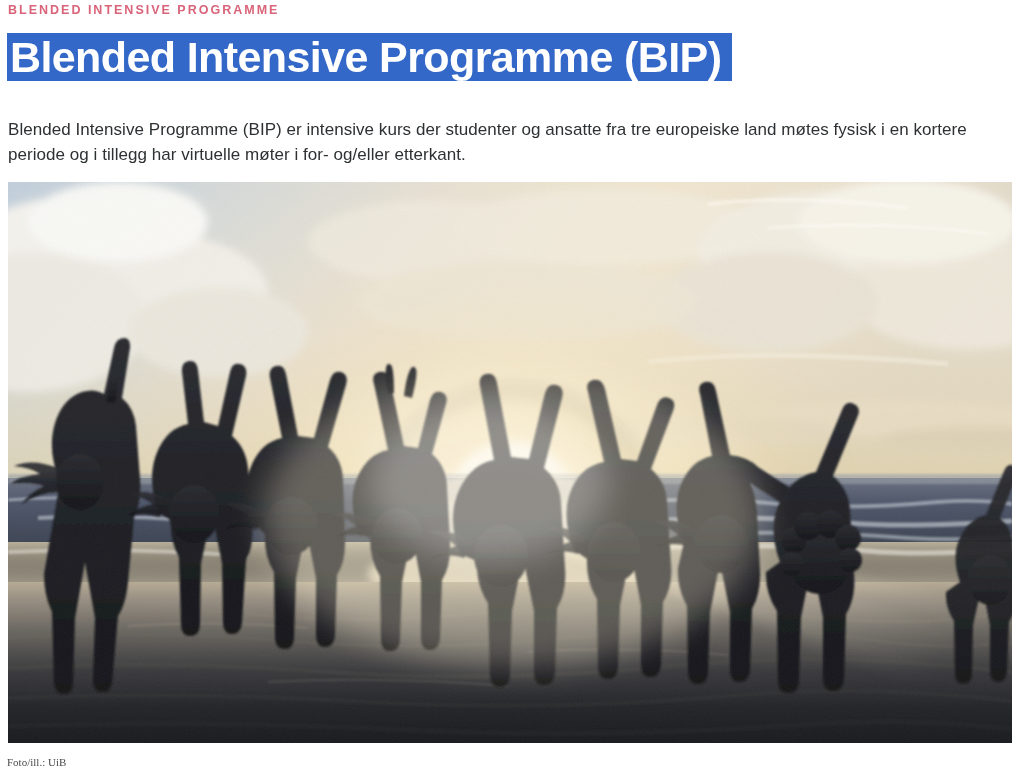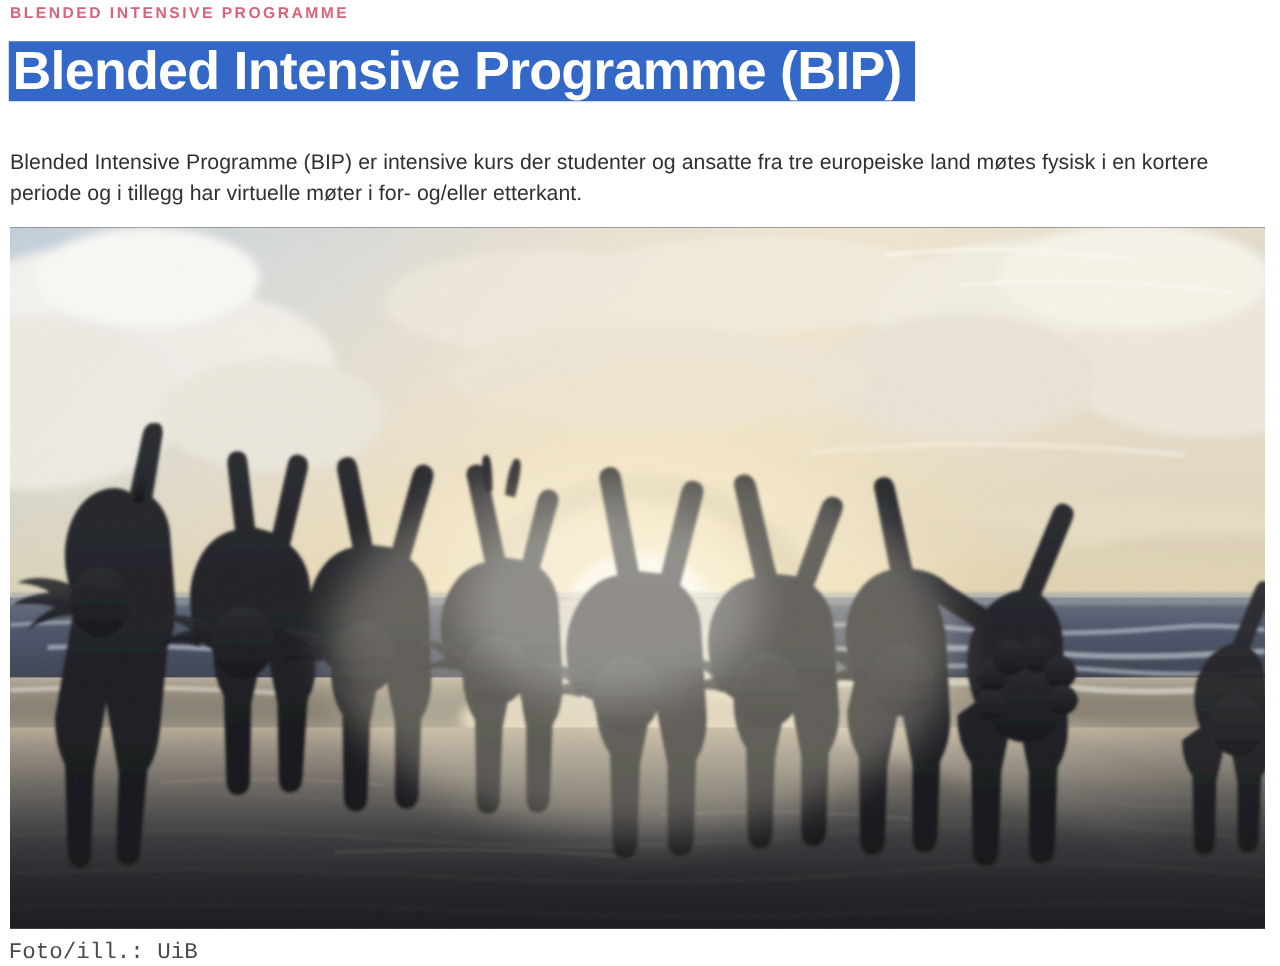--- a/index.html
+++ b/index.html
@@ -77,22 +77,22 @@
     overflow: hidden;
     background: #1b1d22;
   }
   .photo svg { display:block; width: 100%; height: 100%; }
 
   
   .caption {
     position: absolute;
     left: 7px;
     top: 753px;
-    font-family: Liberation Mono, monospace;
-    font-size: 18px;
+    font-family: Liberation Serif, serif;
+    font-size: 11px;
     color: #4a4a4a;
     line-height: 18px;
   }
 </style>
 </head>
 <body>
 
 <div class="page">
 
   <div class="kicker">BLENDED INTENSIVE PROGRAMME</div>

